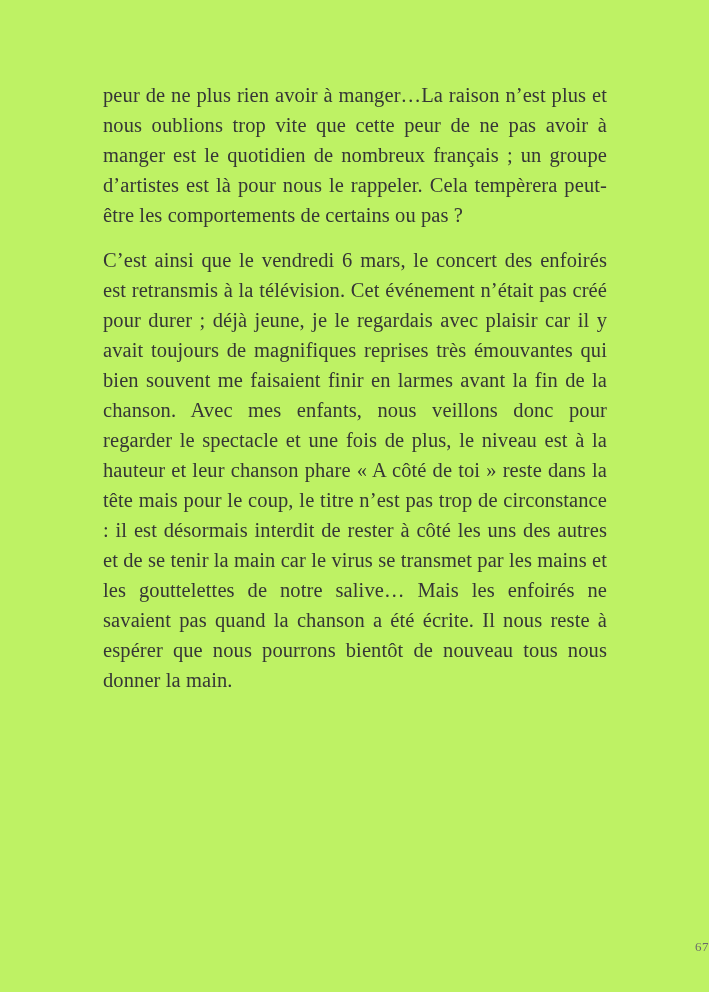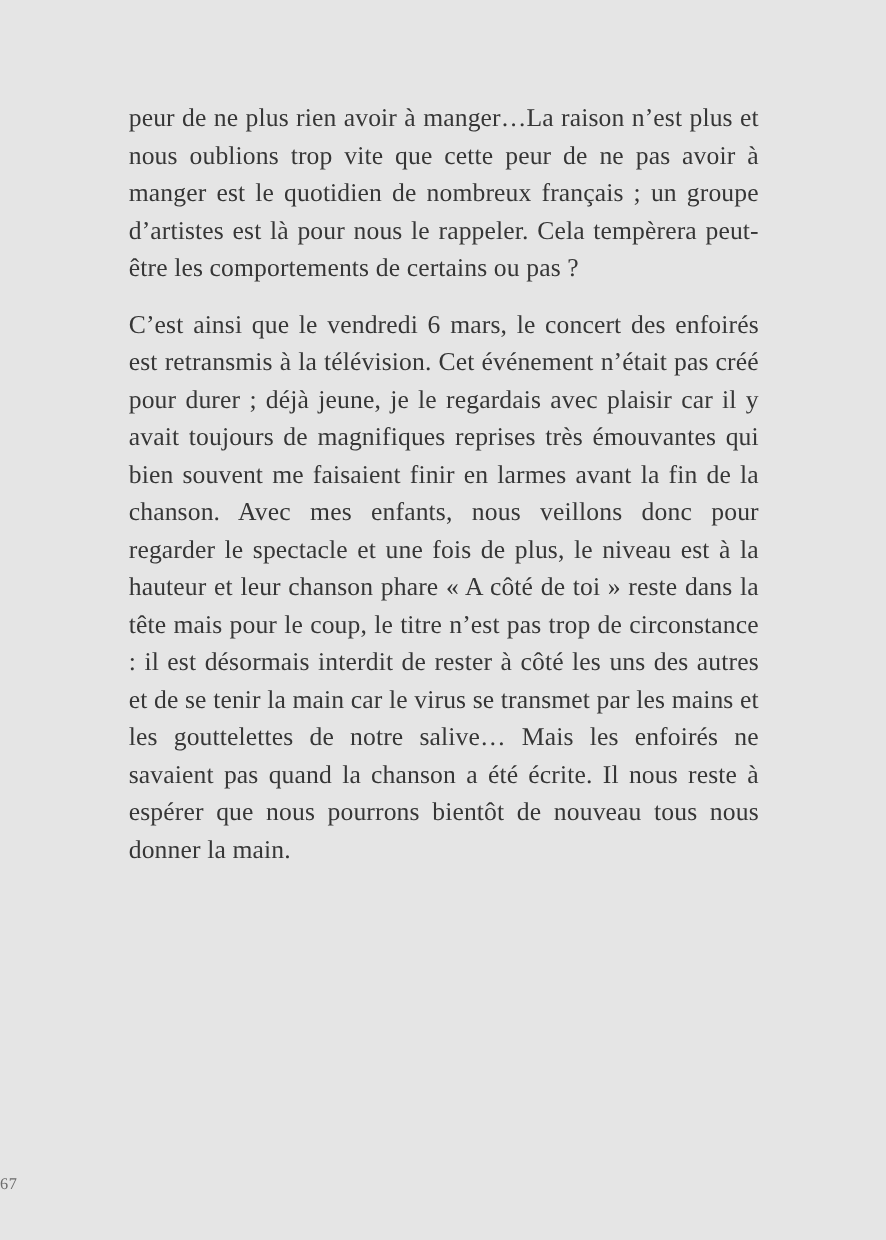--- a/index.html
+++ b/index.html
@@ -10,21 +10,21 @@
     width: 709px;
     height: 992px;
     background: #ffffff;
     font-family: "Liberation Serif", "DejaVu Serif", serif;
     position: relative;
     overflow: hidden;
   }
   .sheet {
     position: absolute;
     inset: 0;
-    background: #e5e5e5;
+    background: #bef264;
   }
   .text-block {
     position: absolute;
     top: 80px;
     left: 103px;
     width: 504px;
   }
   .text-block p {
     margin: 0 0 15px 0;
     font-size: 20.5px;
@@ -32,21 +32,21 @@
     color: #363636;
     text-align: justify;
     text-justify: inter-word;
     letter-spacing: 0.1px;
   }
   .page-number {
     position: absolute;
     top: 939px;
     left: 0;
     width: 100%;
-    text-align: left;
+    text-align: right;
     font-size: 13px;
     color: #6b6b6b;
     letter-spacing: 0.5px;
   }
 </style>
 </head>
 <body>
 
 <div class="sheet">
   <div class="text-block">

